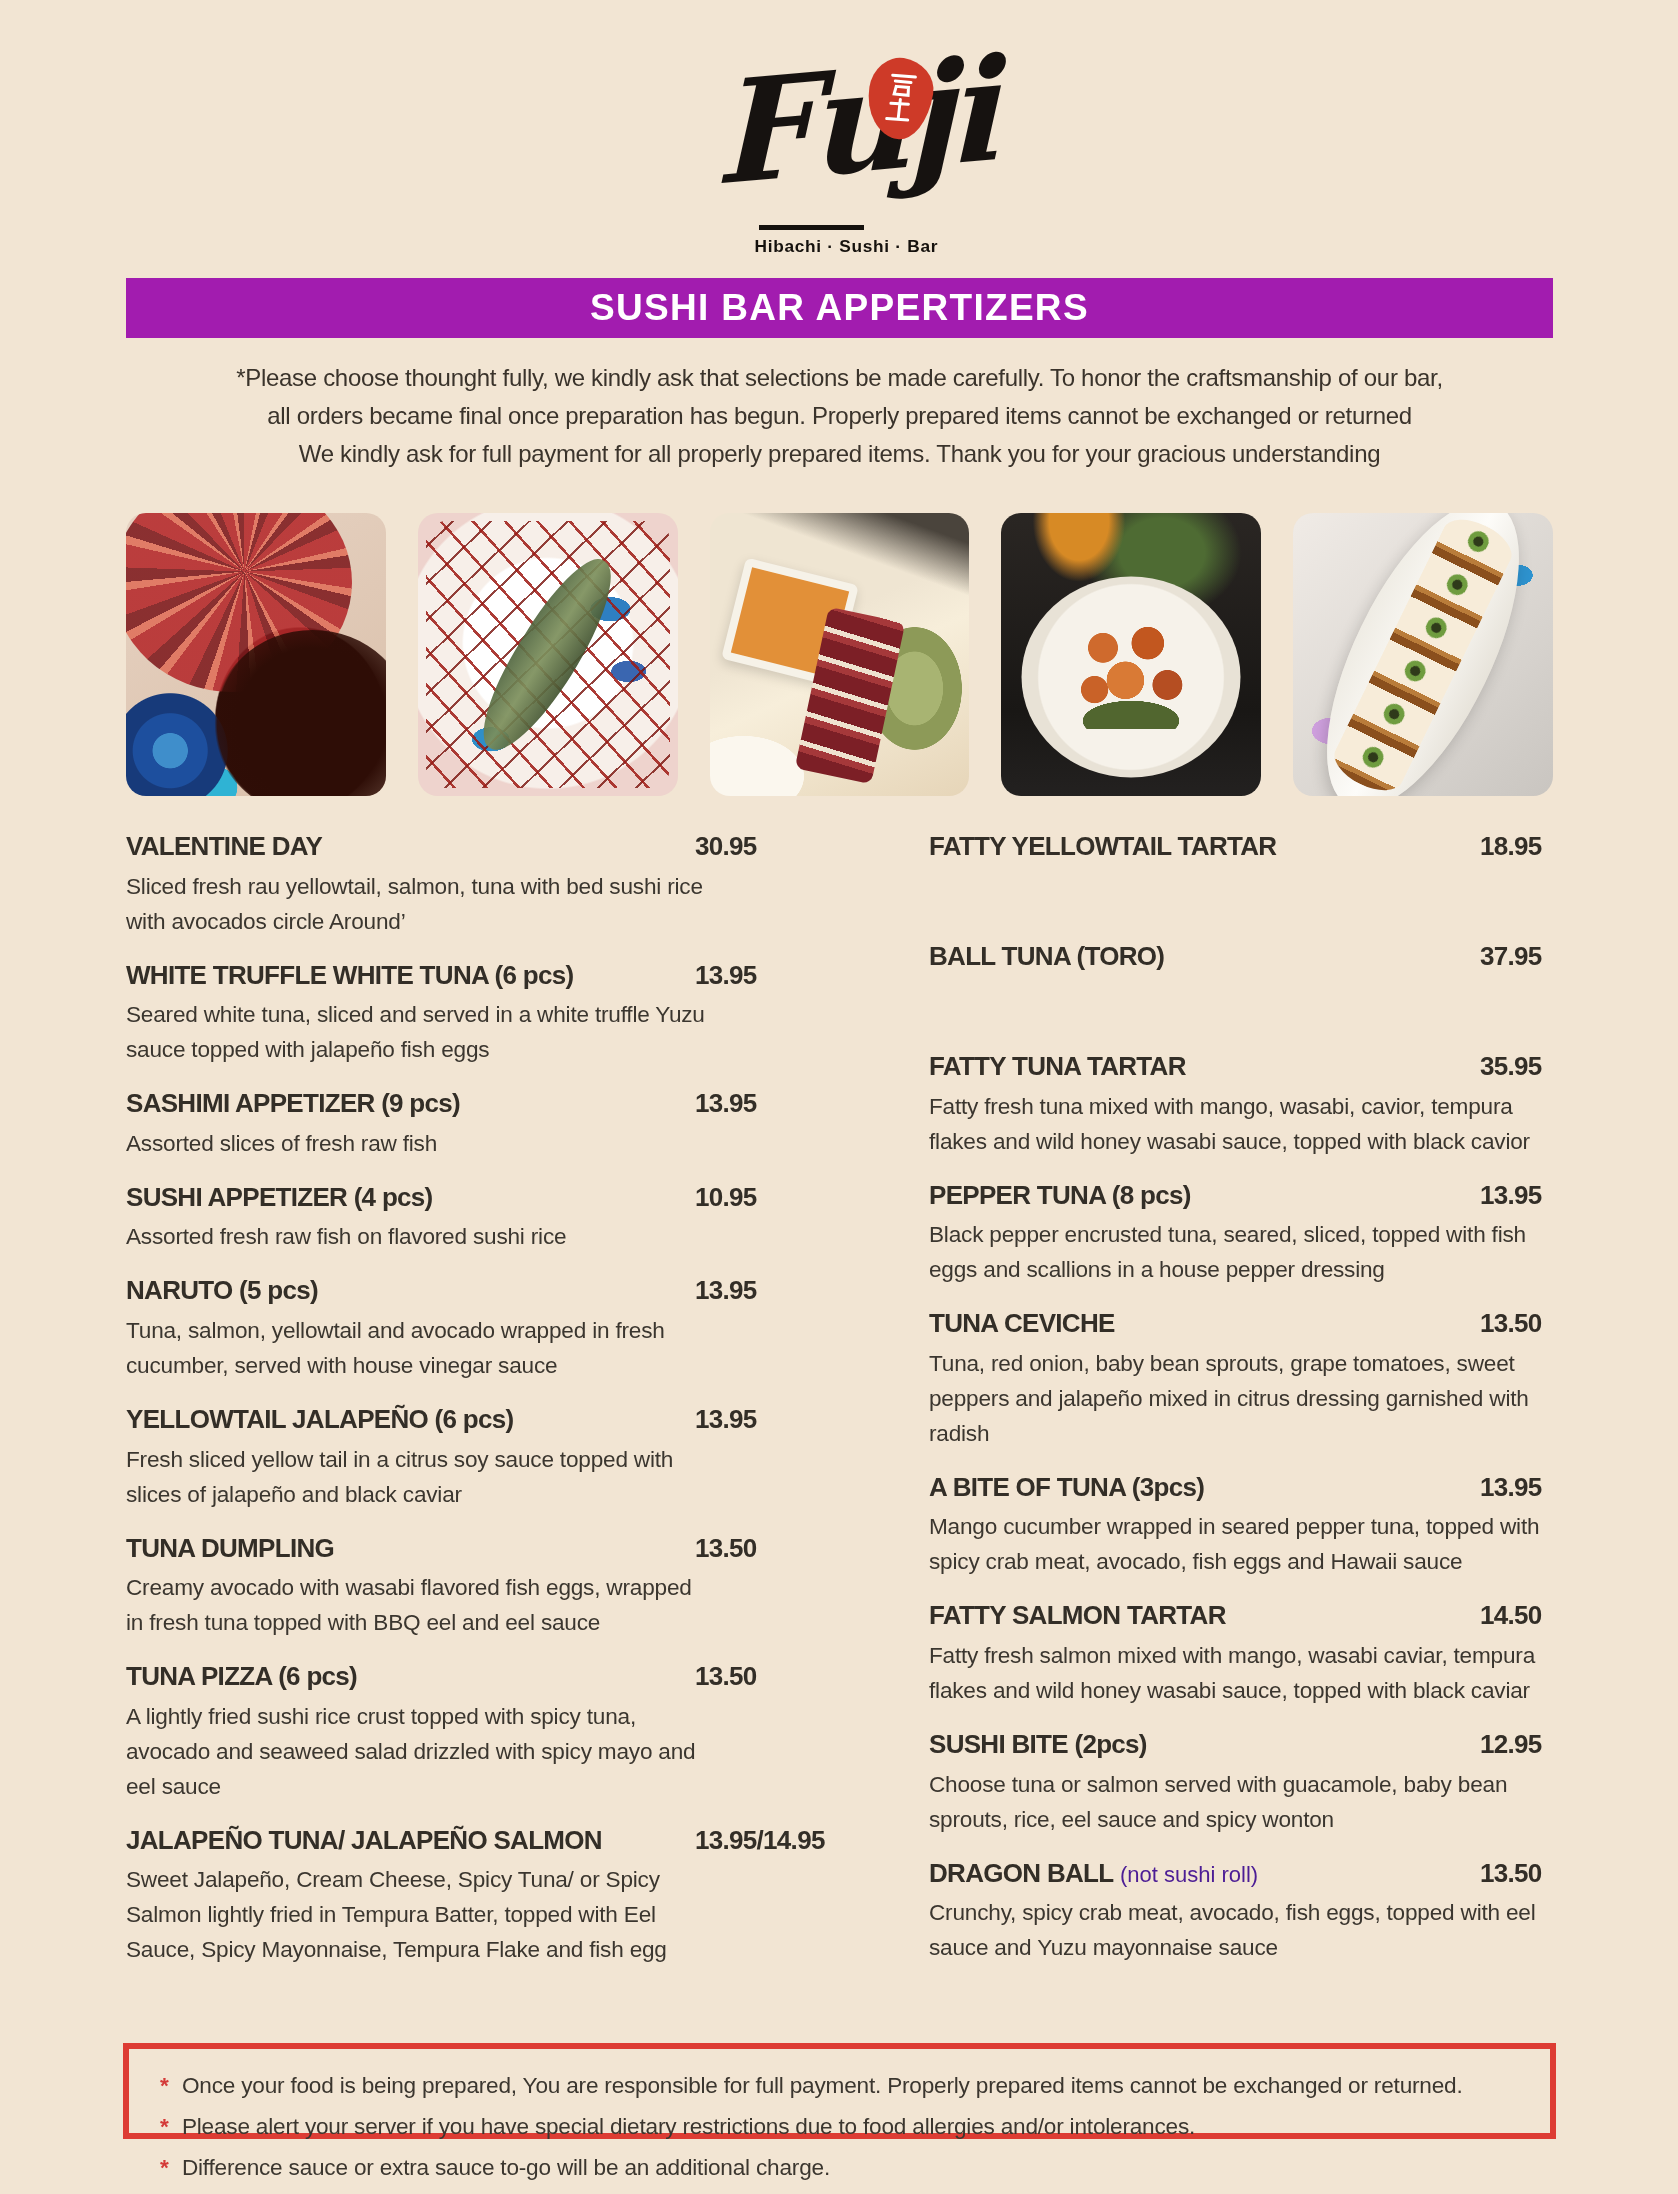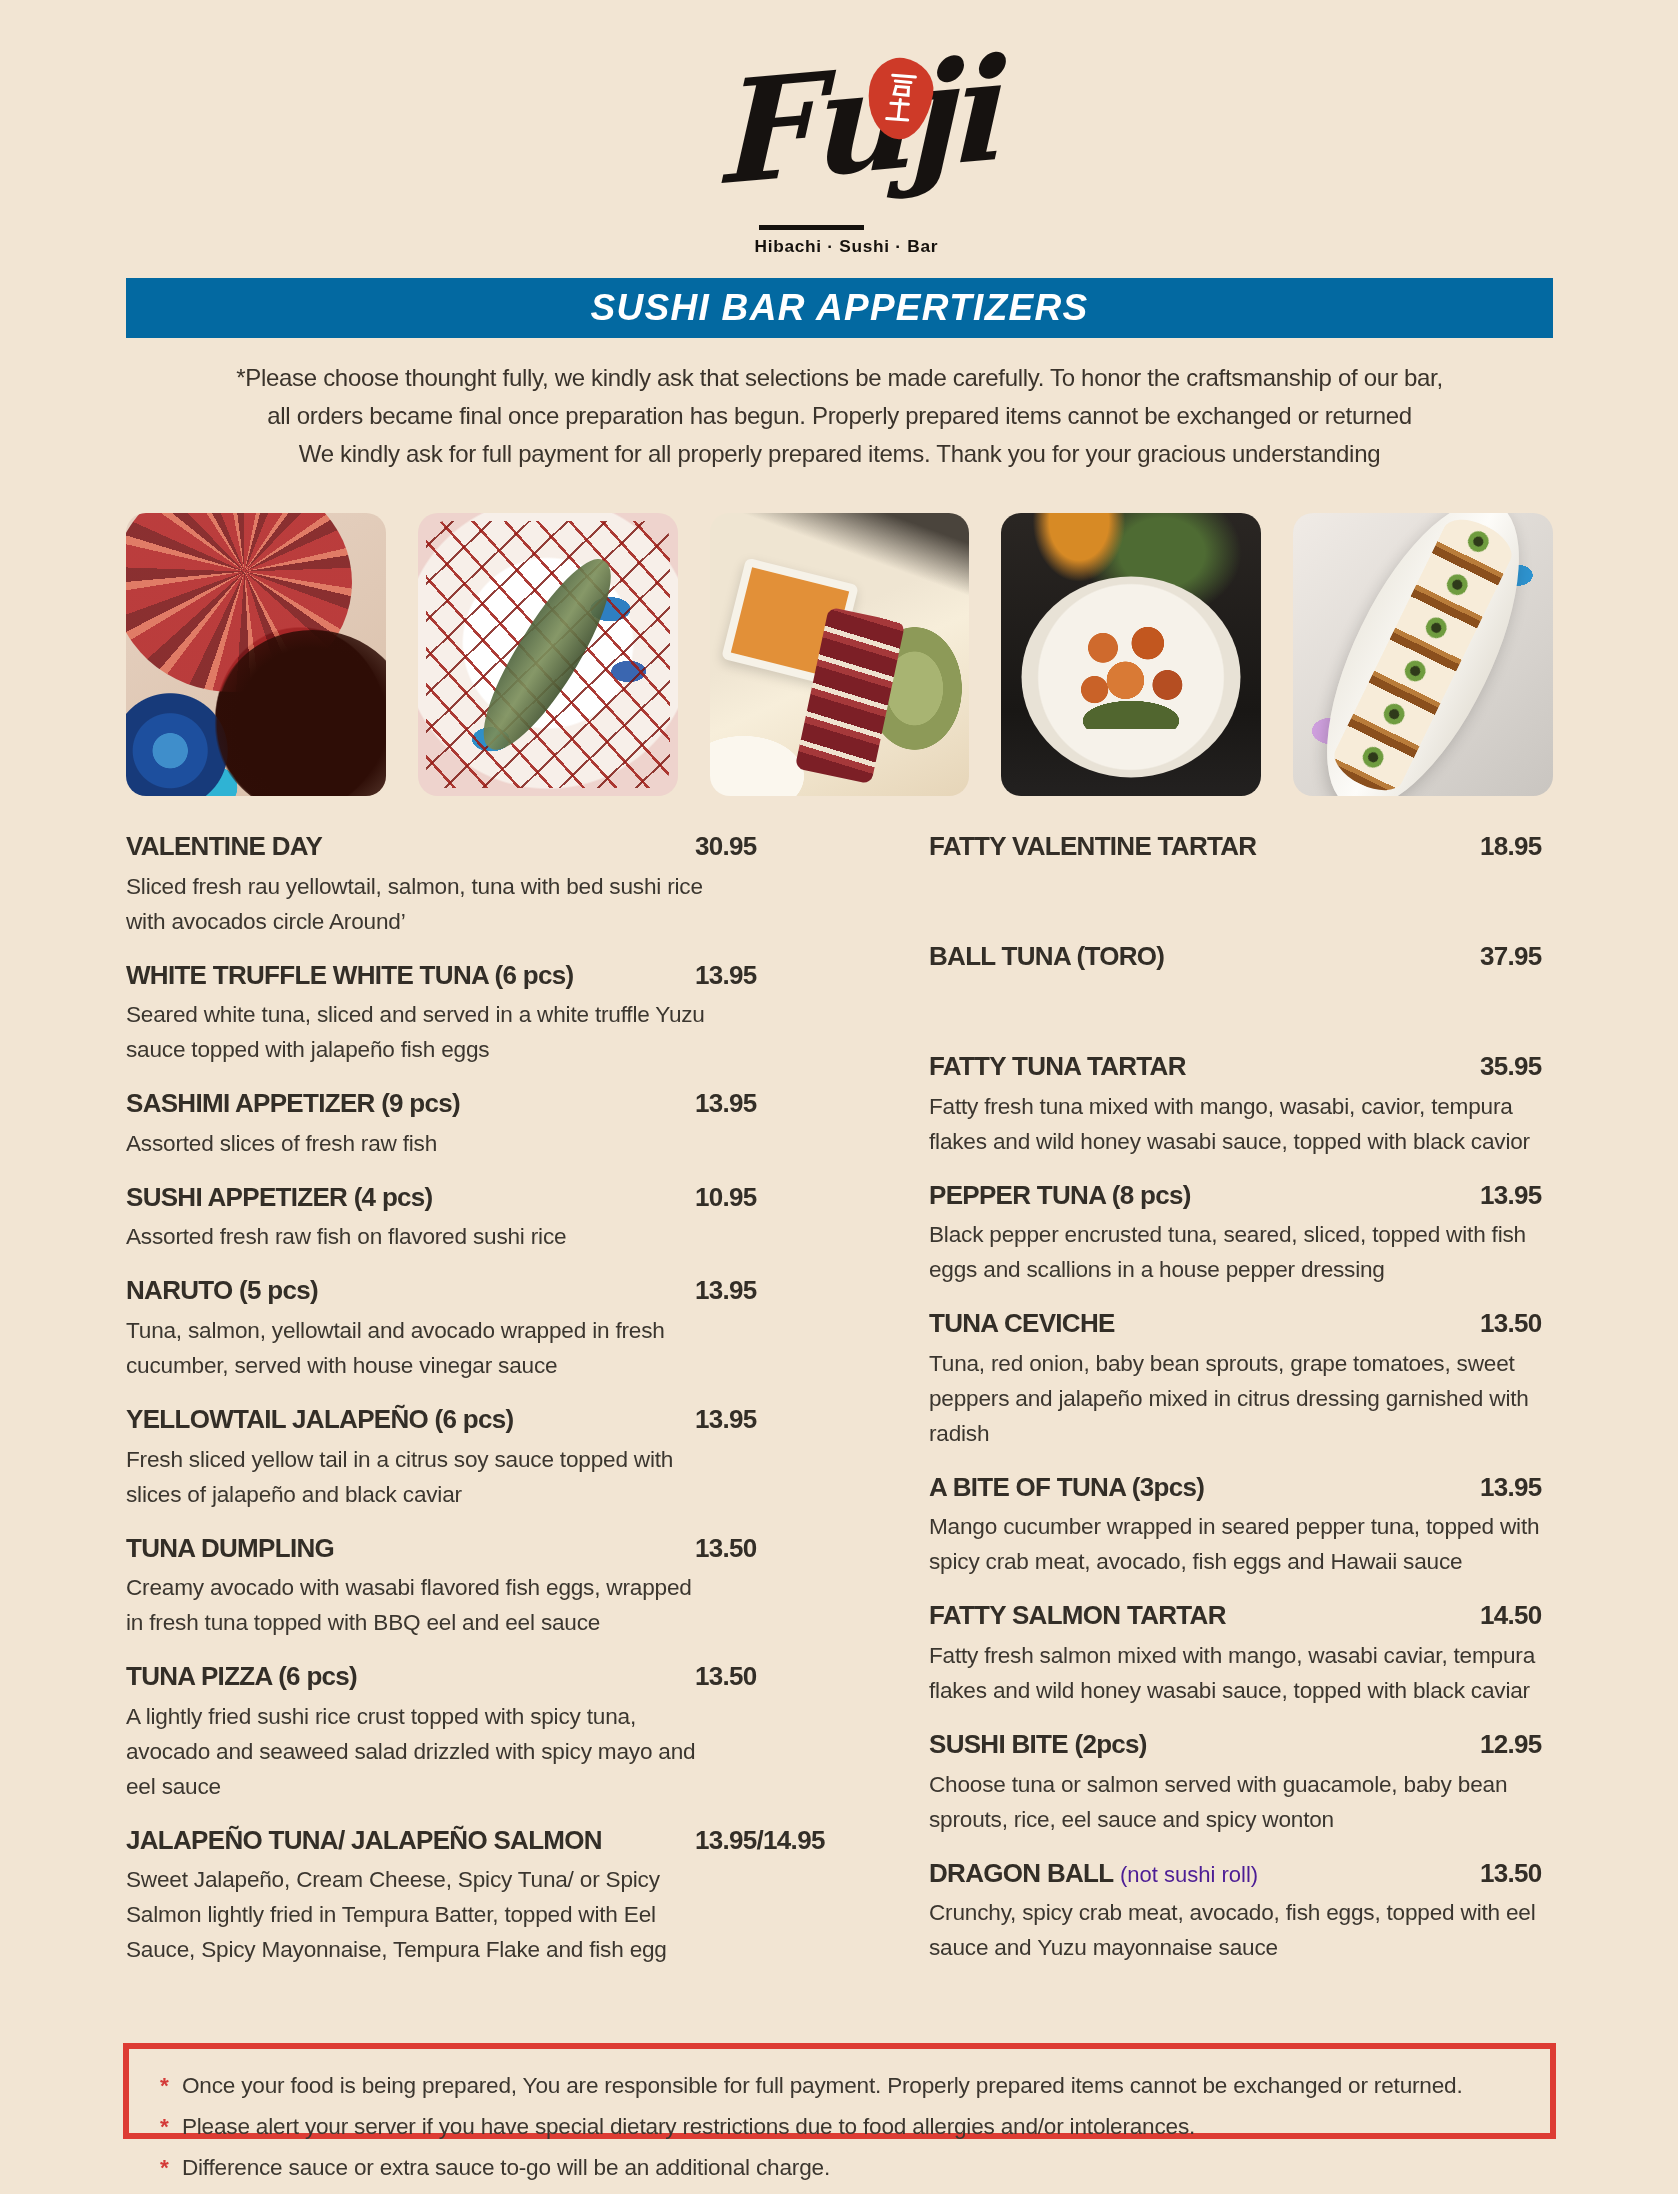--- a/index.html
+++ b/index.html
@@ -27,21 +27,21 @@
   .stamp svg { width:35px; height:57px; }
   .logo-underline { position:absolute; left:92px; top:166px; width:105px; height:4.7px; background:#15110d; }
   .logo-tagline {
     position:absolute; left:88px; top:177px; font-size:17.3px; font-weight:bold;
     letter-spacing:0.7px; color:#15110d; white-space:nowrap;
   }
 
   
   .banner {
     position:absolute; top:278px; left:126px; right:126px; height:60px;
-    background:#0369a1; display:flex; align-items:center; justify-content:center;font-style:italic;
+    background:#a21caf; display:flex; align-items:center; justify-content:center;
   }
   .banner-title {
     color:#ffffff; font-size:37px; font-weight:bold; letter-spacing:1.3px; white-space:nowrap;
   }
 
   
   .intro { position:absolute; top:359px; left:66px; right:66px; text-align:center; }
   .intro p { font-size:24px; line-height:38px; color:#3a332b; letter-spacing:-0.3px; white-space:nowrap; }
 
   
@@ -254,21 +254,21 @@
     <div class="item-head">
       <span class="item-name">JALAPEÑO TUNA/ JALAPEÑO SALMON</span>
       <span class="item-price">13.95/14.95</span>
     </div>
     <p class="item-desc">Sweet Jalapeño, Cream Cheese, Spicy Tuna/ or Spicy Salmon lightly fried in Tempura Batter, topped with Eel Sauce, Spicy Mayonnaise, Tempura Flake and fish egg</p>
   </div>
 </div>
     <div class="col col-right">
   <div class="menu-item no-desc">
     <div class="item-head">
-      <span class="item-name">FATTY VALENTINE TARTAR</span>
+      <span class="item-name">FATTY YELLOWTAIL TARTAR</span>
       <span class="item-price">18.95</span>
     </div>
 
   </div>
 
   <div class="menu-item no-desc">
     <div class="item-head">
       <span class="item-name">BALL TUNA (TORO)</span>
       <span class="item-price">37.95</span>
     </div>

